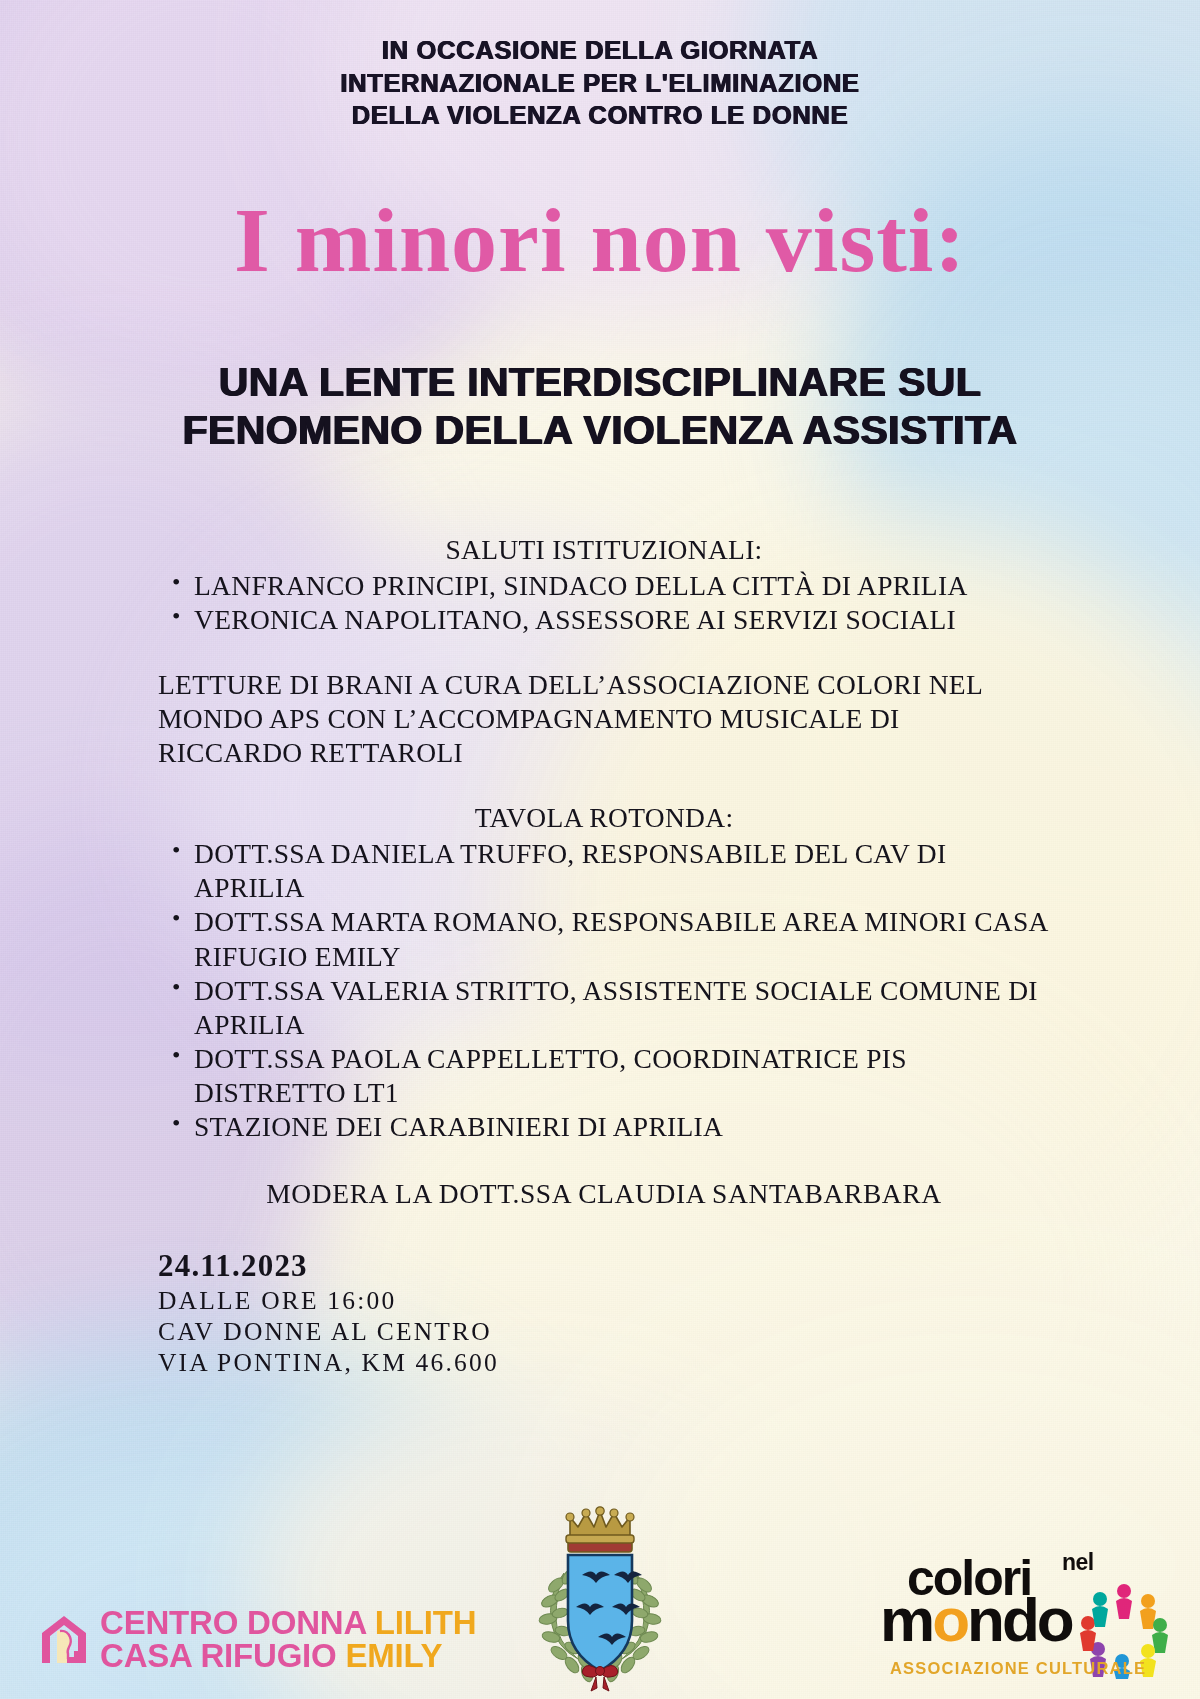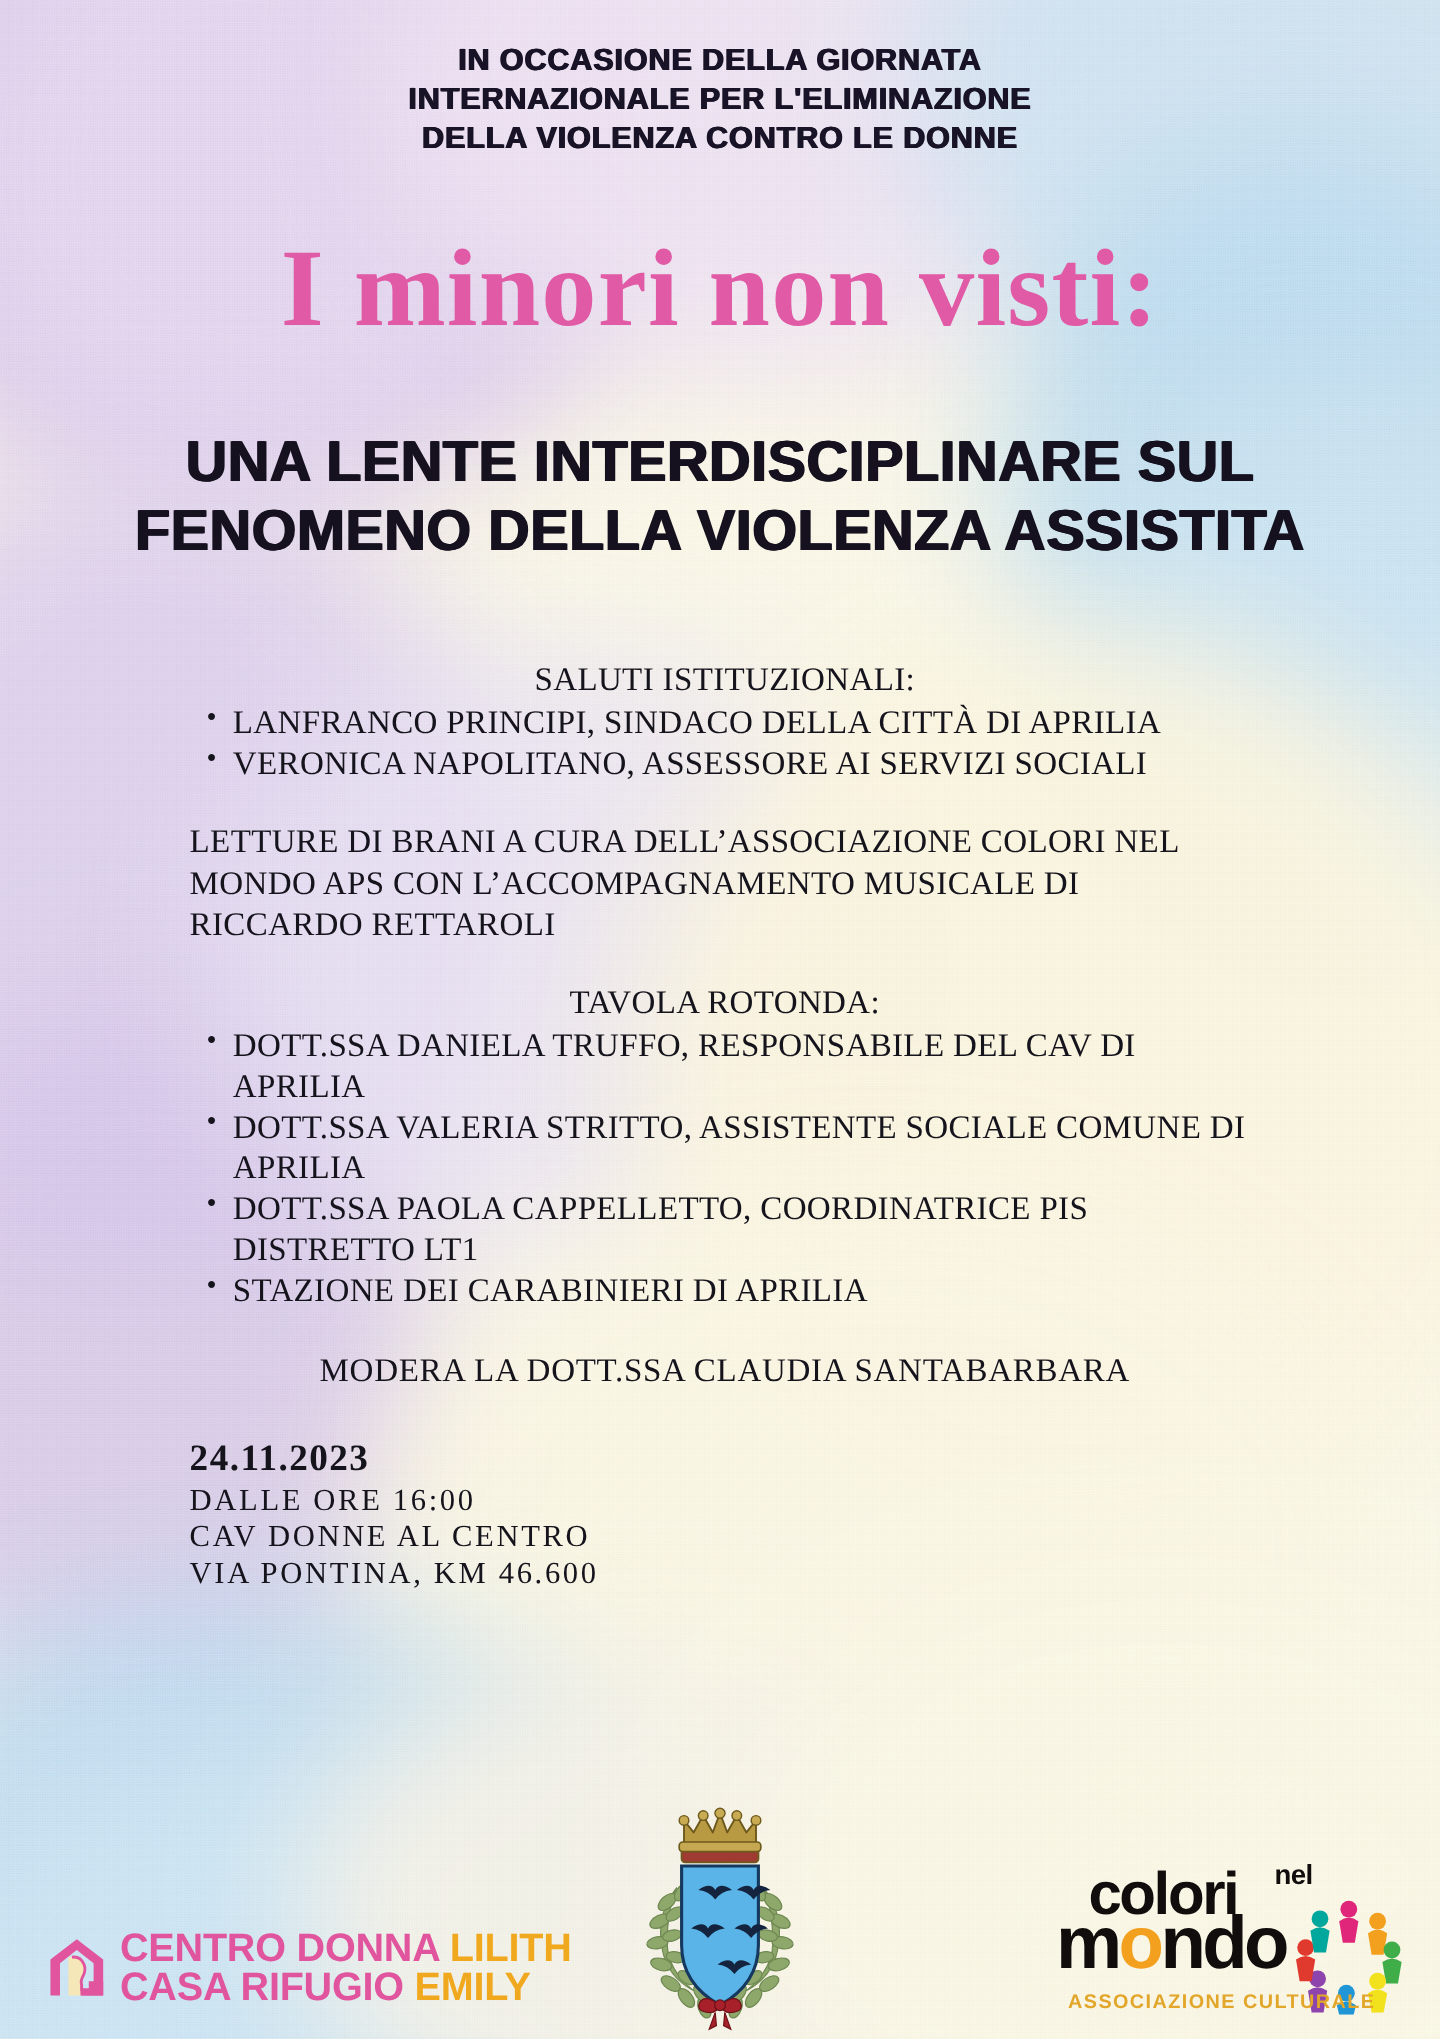--- a/index.html
+++ b/index.html
@@ -84,21 +84,21 @@
     line-height: 1;
     margin-top: 62px;
     white-space: nowrap;
   }
 
   .subtitle {
     text-align: center;
     font-family: "Liberation Sans", sans-serif;
     font-weight: 700;
     color: #15111f;
-    font-size: 48px;
+    font-size: 41px;
     line-height: 1.18;
     letter-spacing: .4px;
     margin-top: 72px;
     text-shadow: 0.8px 0 0 #15111f, -0.8px 0 0 #15111f;
   }
   .subtitle div { white-space: nowrap; }
 
   .program {
     margin: 0 auto;
     width: 900px;
@@ -263,20 +263,21 @@
       <ul class="bullets">
         <li><span>LANFRANCO PRINCIPI, SINDACO DELLA CITTÀ DI APRILIA</span></li>
         <li><span>VERONICA NAPOLITANO, ASSESSORE AI SERVIZI SOCIALI</span></li>
       </ul>
 
       <div class="para">LETTURE DI BRANI A CURA DELL’ASSOCIAZIONE COLORI NEL MONDO APS CON L’ACCOMPAGNAMENTO MUSICALE DI RICCARDO RETTAROLI</div>
 
       <div class="sec-head block-gap">TAVOLA ROTONDA:</div>
       <ul class="bullets">
         <li><span>DOTT.SSA DANIELA TRUFFO, RESPONSABILE DEL CAV DI APRILIA</span></li>
+        <li><span>DOTT.SSA MARTA ROMANO, RESPONSABILE AREA MINORI CASA RIFUGIO EMILY</span></li>
         <li><span>DOTT.SSA VALERIA STRITTO, ASSISTENTE SOCIALE COMUNE DI APRILIA</span></li>
         <li><span>DOTT.SSA PAOLA CAPPELLETTO, COORDINATRICE PIS DISTRETTO LT1</span></li>
         <li><span>STAZIONE DEI CARABINIERI DI APRILIA</span></li>
       </ul>
 
       <div class="modera">MODERA LA DOTT.SSA CLAUDIA SANTABARBARA</div>
 
       <div class="when">
         <div class="date">24.11.2023</div>
         <div class="line">DALLE ORE 16:00</div>

